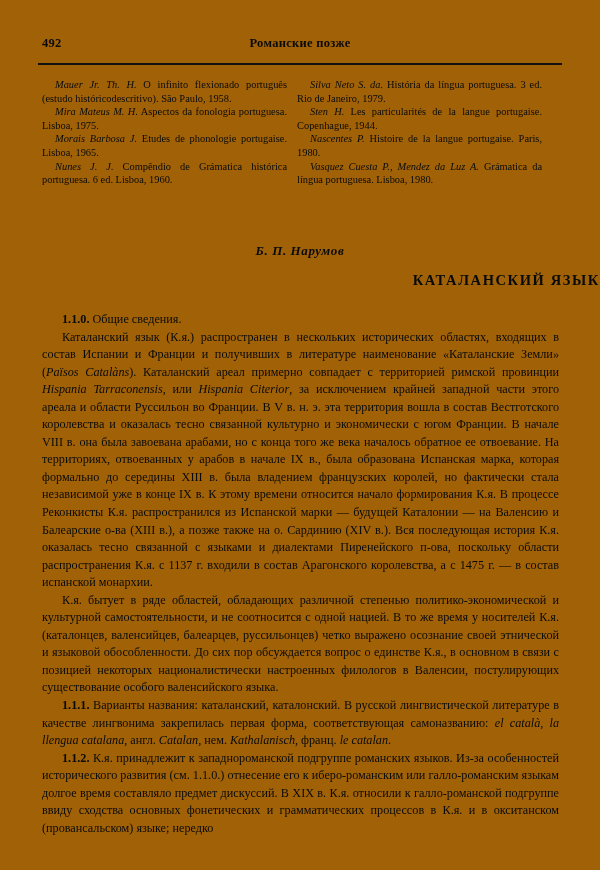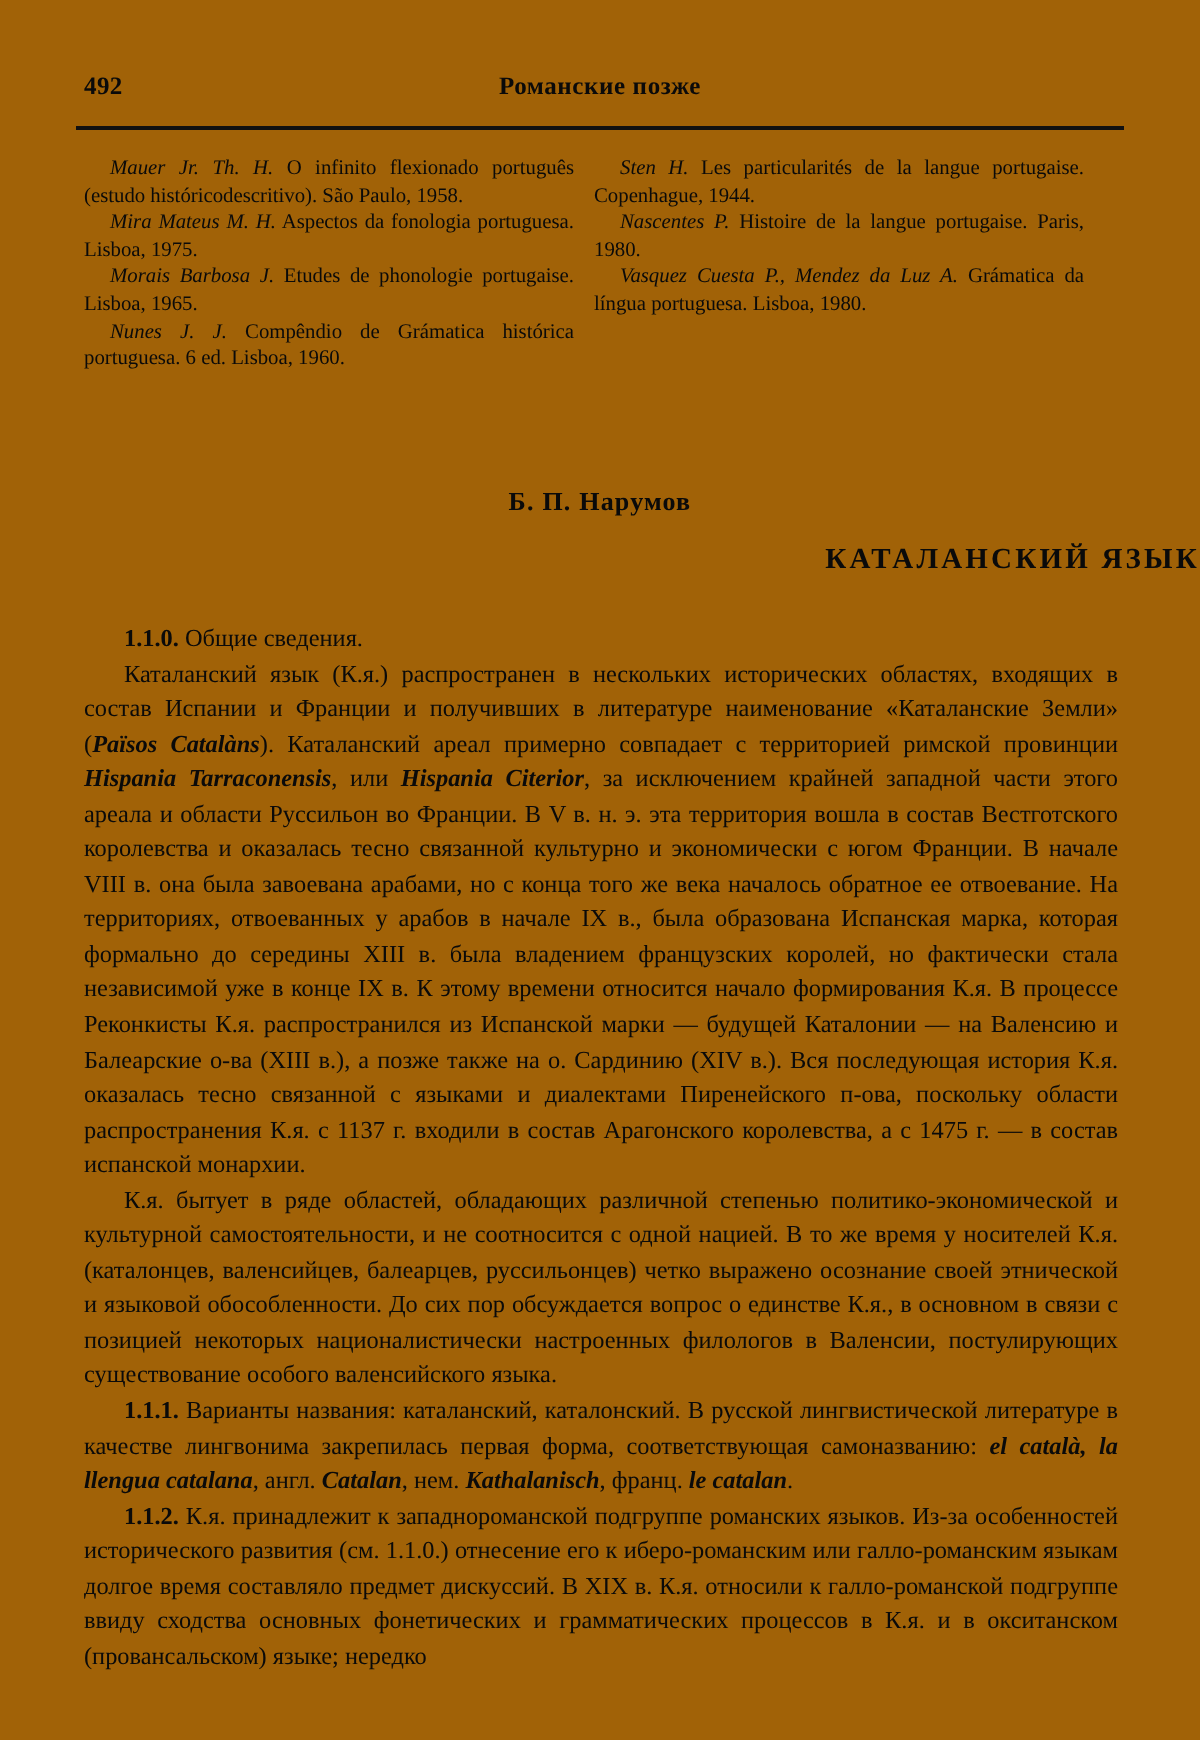--- a/index.html
+++ b/index.html
@@ -83,20 +83,21 @@
 
   
   .author {
     position: absolute;
     left: 0;
     top: 243px;
     width: 600px;
     text-align: center;
     font-size: 13px;
     font-weight: bold;
+    font-style: italic;
     letter-spacing: .6px;
   }
   .chapter-title {
     position: absolute;
     left: 0;
     top: 272px;
     width: 600px;
     text-align: right;
     font-size: 14.5px;
     font-weight: bold;
@@ -113,41 +114,42 @@
   .para {
     font-size: 12.2px;
     line-height: 17.55px;
     text-align: justify;
     text-indent: 20px;
     margin: 0;
     hyphens: auto;
     -webkit-hyphens: auto;
   }
   .para b { font-weight: bold; }
-  .para i { font-style: italic; font-weight: bold; }
+  .para i { font-style: italic; }
 </style>
 </head>
 <body>
 
 <div class="page">
 
   <div class="runhead">
     <div class="folio">492</div>
     <div class="runhead-title">Романские позже</div>
   </div>
   <div class="rule"></div>
 
   <div class="biblio">
     <div class="biblio-col">
       <p class="bib-entry"><i>Mauer Jr. Th. H.</i> O infinito flexionado português (estudo históricodescritivo). São Paulo, 1958.</p>
       <p class="bib-entry"><i>Mira Mateus M. H.</i> Aspectos da fonologia portuguesa. Lisboa, 1975.</p>
       <p class="bib-entry"><i>Morais Barbosa J.</i> Etudes de phonologie portugaise. Lisboa, 1965.</p>
       <p class="bib-entry"><i>Nunes J. J.</i> Compêndio de Grámatica histórica portuguesa. 6 ed. Lisboa, 1960.</p>
     </div>
     <div class="biblio-col">
+      <p class="bib-entry"><i>Silva Neto S. da.</i> História da língua portuguesa. 3 ed. Rio de Janeiro, 1979.</p>
       <p class="bib-entry"><i>Sten H.</i> Les particularités de la langue portugaise. Copenhague, 1944.</p>
       <p class="bib-entry"><i>Nascentes P.</i> Histoire de la langue portugaise. Paris, 1980.</p>
       <p class="bib-entry"><i>Vasquez Cuesta P., Mendez da Luz A.</i> Grámatica da língua portuguesa. Lisboa, 1980.</p>
     </div>
   </div>
 
   <div class="author">Б. П. Нарумов</div>
   <div class="chapter-title">КАТАЛАНСКИЙ ЯЗЫК</div>
 
   <div class="body">

